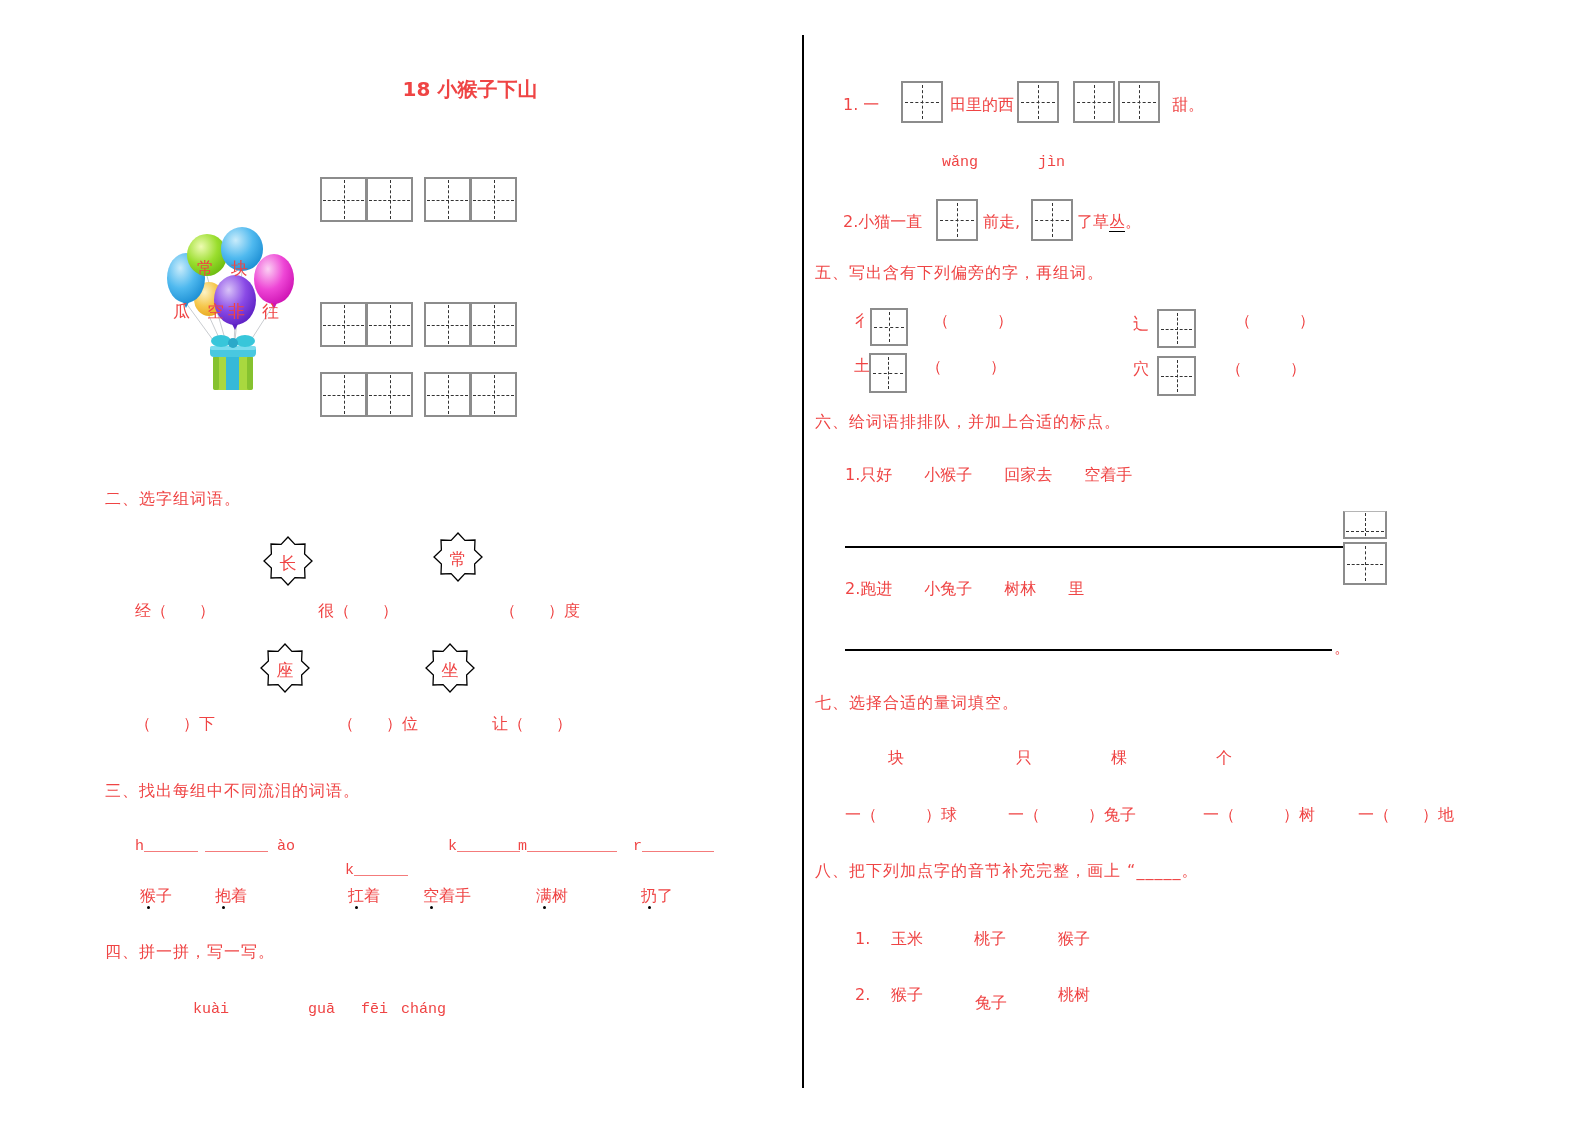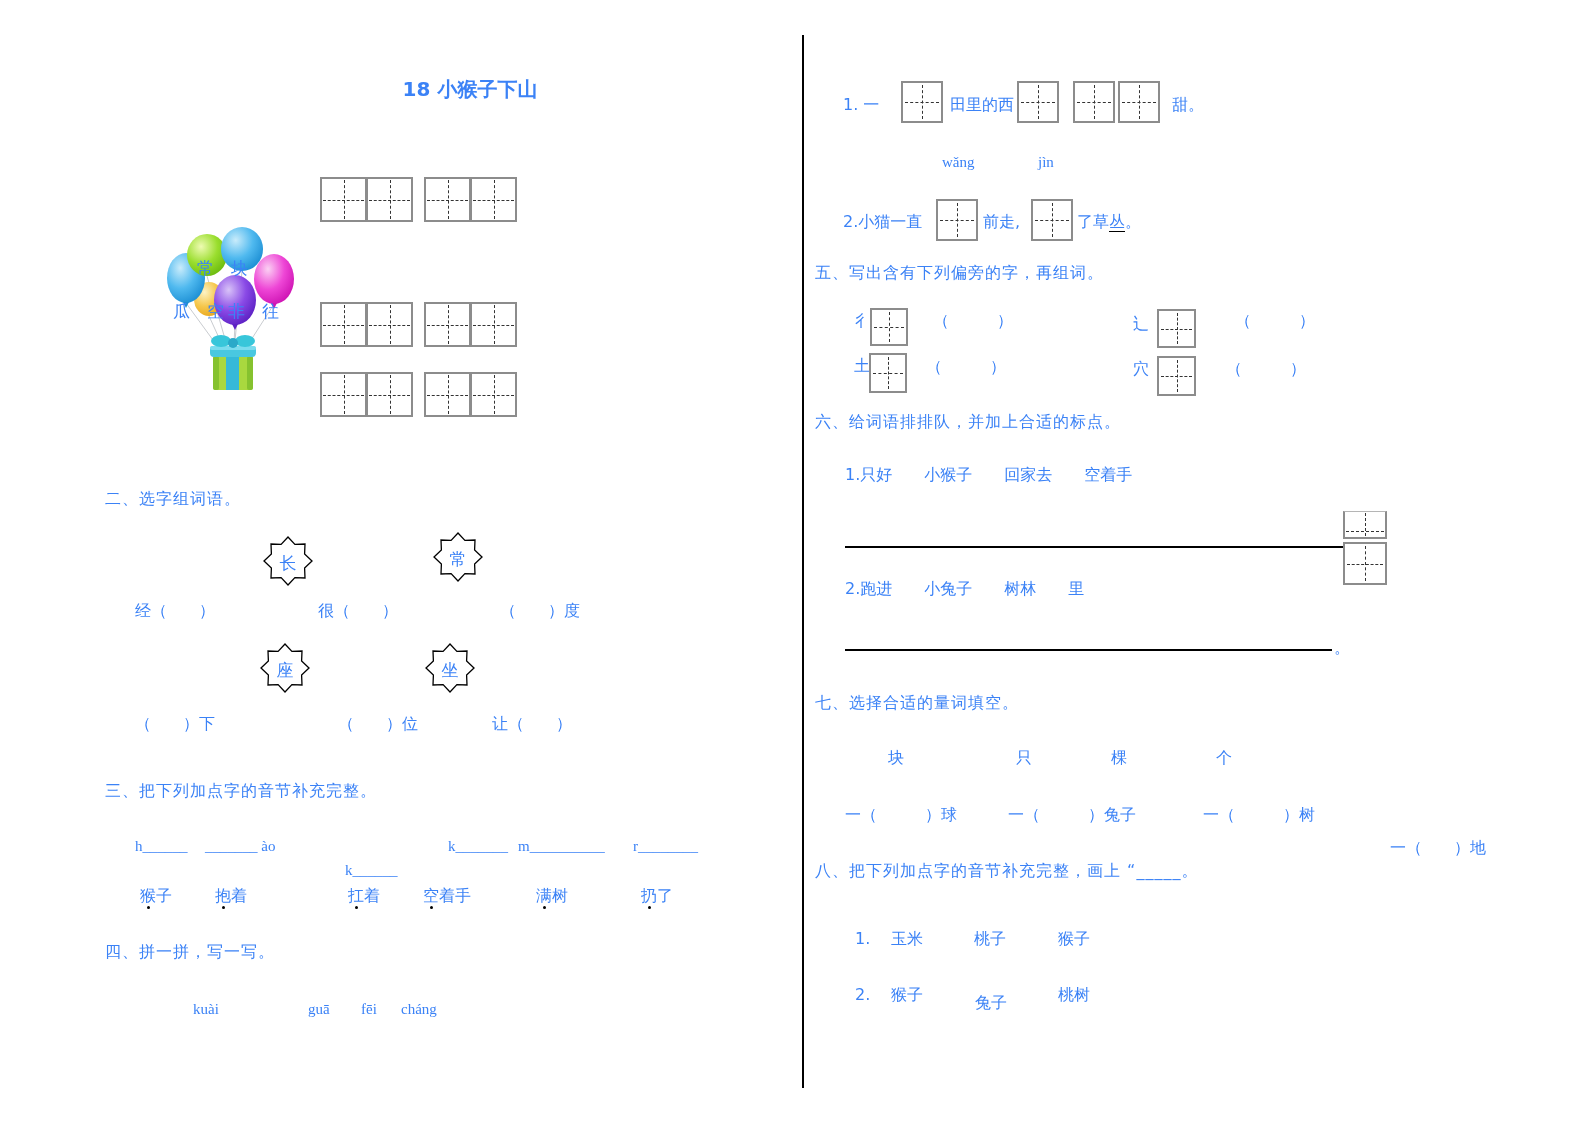--- a/index.html
+++ b/index.html
@@ -1,21 +1,21 @@
 <!DOCTYPE html>
 <html><head>
 <meta charset="utf-8">
 <style>
   html,body { margin:0; padding:0; background:#ffffff; }
   .page { position:relative; width:1588px; height:1123px; background:#fff;
-          font-family:"DejaVu Sans", sans-serif; color:#3b82f6; overflow:hidden; }
+          font-family:"DejaVu Sans", sans-serif; color:#ef4444; overflow:hidden; }
   .t   { position:absolute; font-size:16px; white-space:pre; line-height:1.2; }
   .head{ position:absolute; font-size:16px; white-space:pre; letter-spacing:1px; }
   .doc-title { position:absolute; font-weight:bold; font-size:20px; text-align:center; white-space:pre; }
-  .mono{ position:absolute; font-family:Liberation Serif, serif; font-size:15px; white-space:pre; }
+  .mono{ position:absolute; font-family:Liberation Mono, monospace; font-size:15px; white-space:pre; }
   
   .tzg { position:absolute; background:#fff; border:2px solid #8c8c8c; box-sizing:border-box; }
   .tzg::before { content:""; position:absolute; top:2px; bottom:2px; left:50%; width:0; border-left:1px dashed #333; }
   .tzg::after  { content:""; position:absolute; left:2px; right:2px; top:50%; height:0; border-top:1px dashed #333; }
   .tzg-half { position:absolute; background:#fff; border:1px solid #b5b5b5; border-bottom:2px solid #8c8c8c;
               border-left:2px solid #8c8c8c; border-right:2px solid #8c8c8c; box-sizing:border-box; }
   .tzg-half::before { content:""; position:absolute; top:1px; bottom:1px; left:50%; width:0; border-left:1px dashed #333; }
   .tzg-half::after  { content:""; position:absolute; left:1px; right:1px; bottom:5px; height:0; border-top:1px dashed #333; }
   
   .pair { position:absolute; display:flex; background:#fff; border:2px solid #8c8c8c; box-sizing:content-box; }
@@ -147,21 +147,21 @@
   </svg>
   <span class="star-char" style="left:425px; top:659px;">坐</span>
 
   <span class="t" style="left:135px; top:601px;">经（　　）</span>
   <span class="t" style="left:318px; top:601px;">很（　　）</span>
   <span class="t" style="left:500px; top:601px;">（　　）度</span>
   <span class="t" style="left:135px; top:714px;">（　　）下</span>
   <span class="t" style="left:338px; top:714px;">（　　）位</span>
   <span class="t" style="left:492px; top:714px;">让（　　）</span>
 
-  <div class="head" style="left:105px; top:781px;">三、把下列加点字的音节补充完整。</div>
+  <div class="head" style="left:105px; top:781px;">三、找出每组中不同流泪的词语。</div>
 
   <span class="mono" style="left:135px; top:838px;">h______</span>
   <span class="mono" style="left:205px; top:838px;">_______ ào</span>
   <span class="mono" style="left:345px; top:838px;margin-top:24px;">k______</span>
   <span class="mono" style="left:420px; top:838px;margin-left:28px;">k_______</span>
   <span class="mono" style="left:518px; top:838px;">m__________</span>
   <span class="mono" style="left:633px; top:838px;">r________</span>
 
   <div class="word" style="left:140px; top:886px;">猴子</div>
   <div class="word" style="left:215px; top:886px;">抱着</div>
@@ -226,21 +226,21 @@
   <div class="head" style="left:815px; top:693px;">七、选择合适的量词填空。</div>
 
   <span class="t" style="left:888px; top:748px;">块</span>
   <span class="t" style="left:1016px; top:748px;">只</span>
   <span class="t" style="left:1111px; top:748px;">棵</span>
   <span class="t" style="left:1216px; top:748px;">个</span>
 
   <span class="t" style="left:845px; top:805px;">一（　　　）球</span>
   <span class="t" style="left:1008px; top:805px;">一（　　　）兔子</span>
   <span class="t" style="left:1203px; top:805px;">一（　　　）树</span>
-  <span class="t" style="left:1358px; top:838px;margin-left:32px;">一（　　）地</span>
+  <span class="t" style="left:1358px; top:805px;">一（　　）地</span>
 
   <div class="head" style="left:815px; top:861px;">八、把下列加点字的音节补充完整，画上 “_____。</div>
 
   <span class="t" style="left:855px; top:929px;">1.</span>
   <span class="t" style="left:891px; top:929px;">玉米</span>
   <span class="t" style="left:974px; top:929px;">桃子</span>
   <span class="t" style="left:1058px; top:929px;">猴子</span>
 
   <span class="t" style="left:855px; top:985px;">2.</span>
   <span class="t" style="left:891px; top:985px;">猴子</span>

